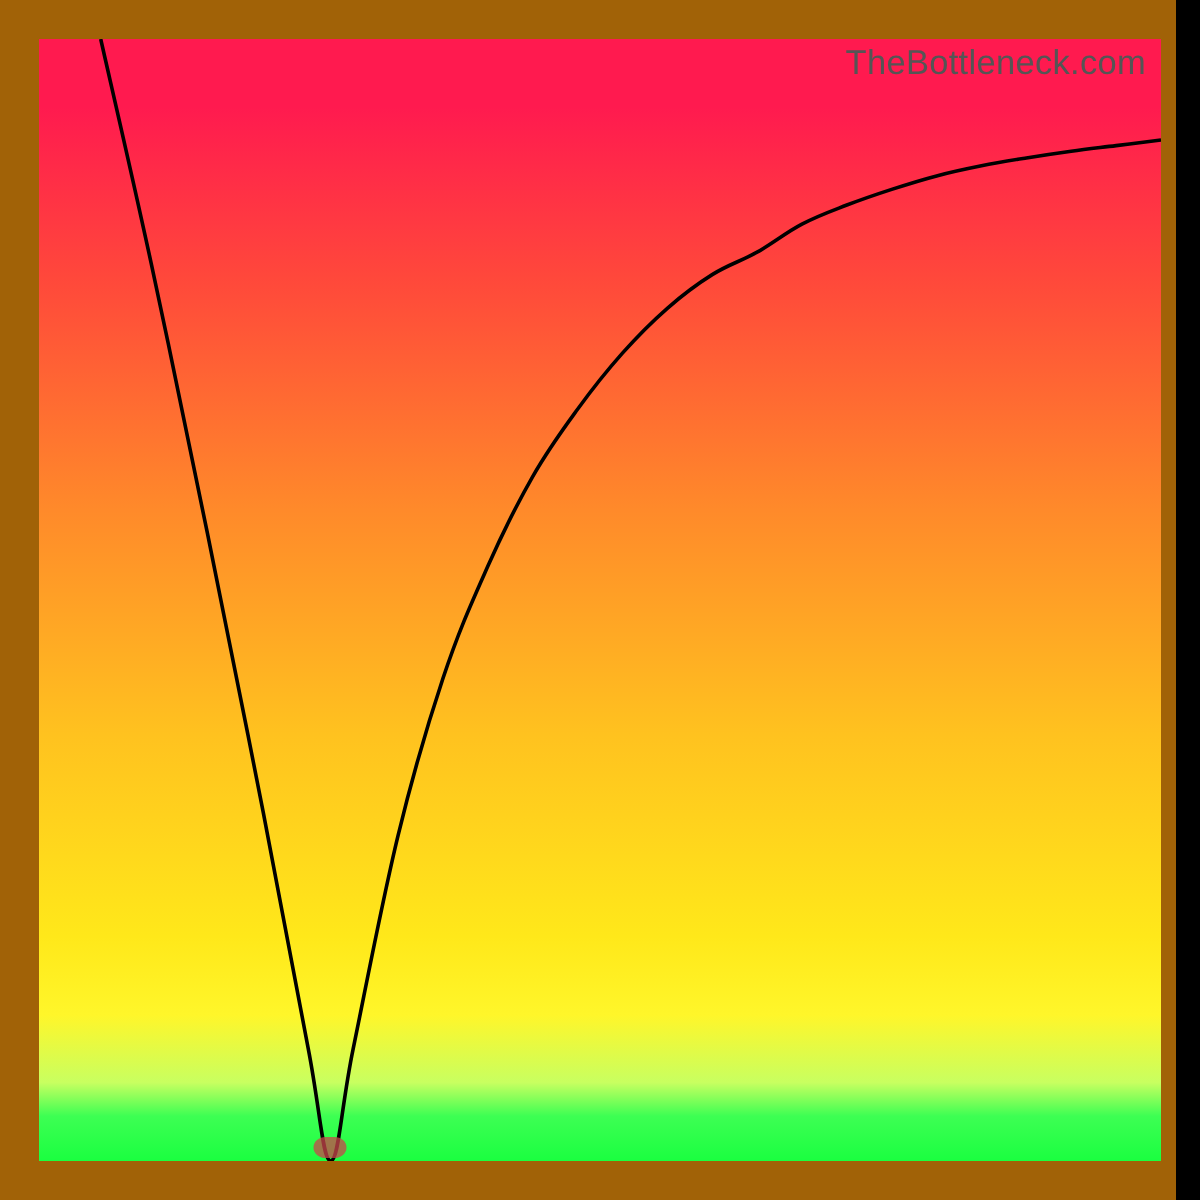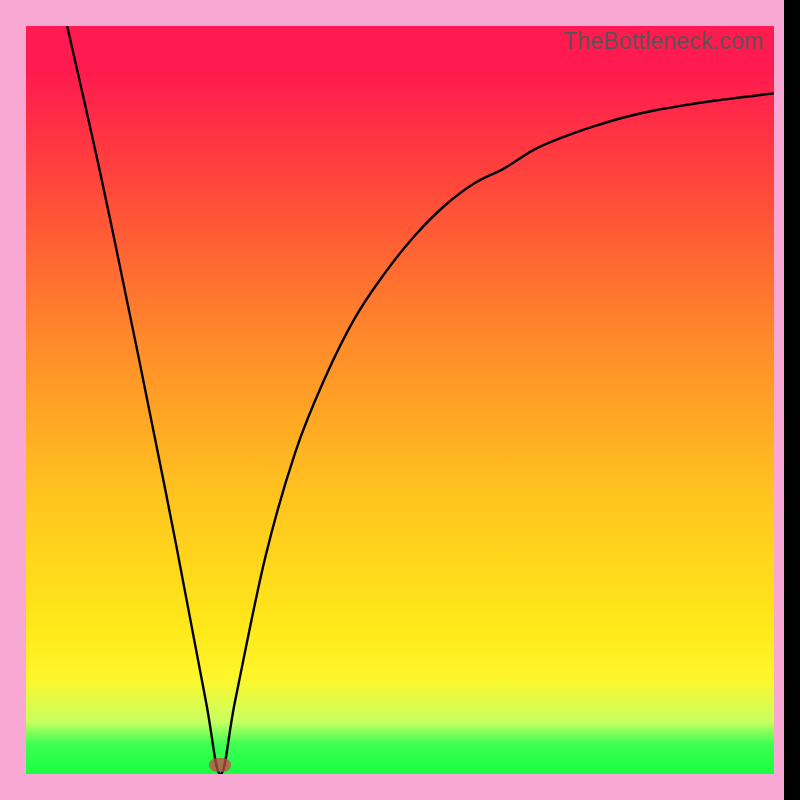--- a/index.html
+++ b/index.html
@@ -8,21 +8,21 @@
     width: 800px;
     height: 800px;
     background: #000;
     font-family: Arial, Helvetica, sans-serif;
     overflow: hidden;
   }
   .frame {
     position: relative;
     width: 784px;
     height: 800px;
-    background: #f9a8d4;
+    background: #a16207;
     text-align: center;
   }
   .plot-area {
     position: absolute;
     left: 26px;
     top: 26px;
     width: 748px;
     height: 748px;
     background: linear-gradient(
       to bottom,

